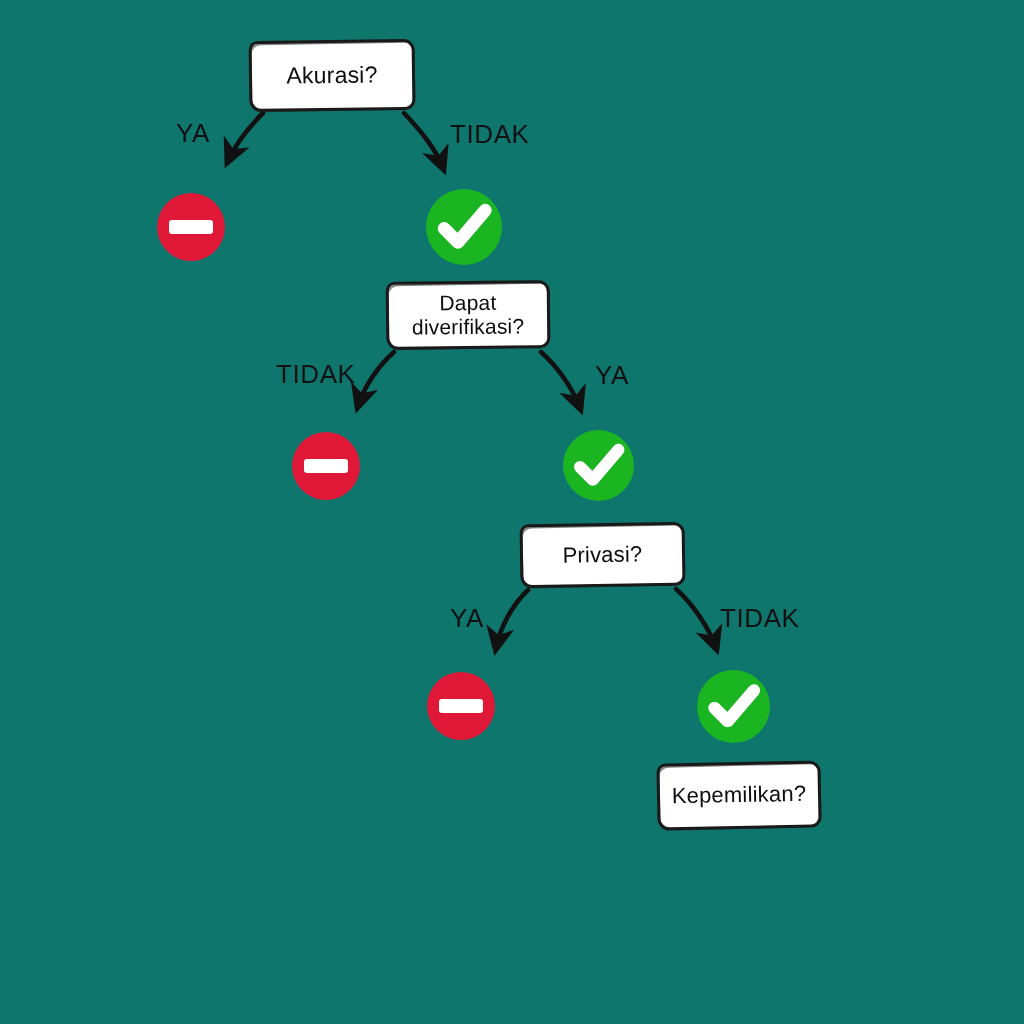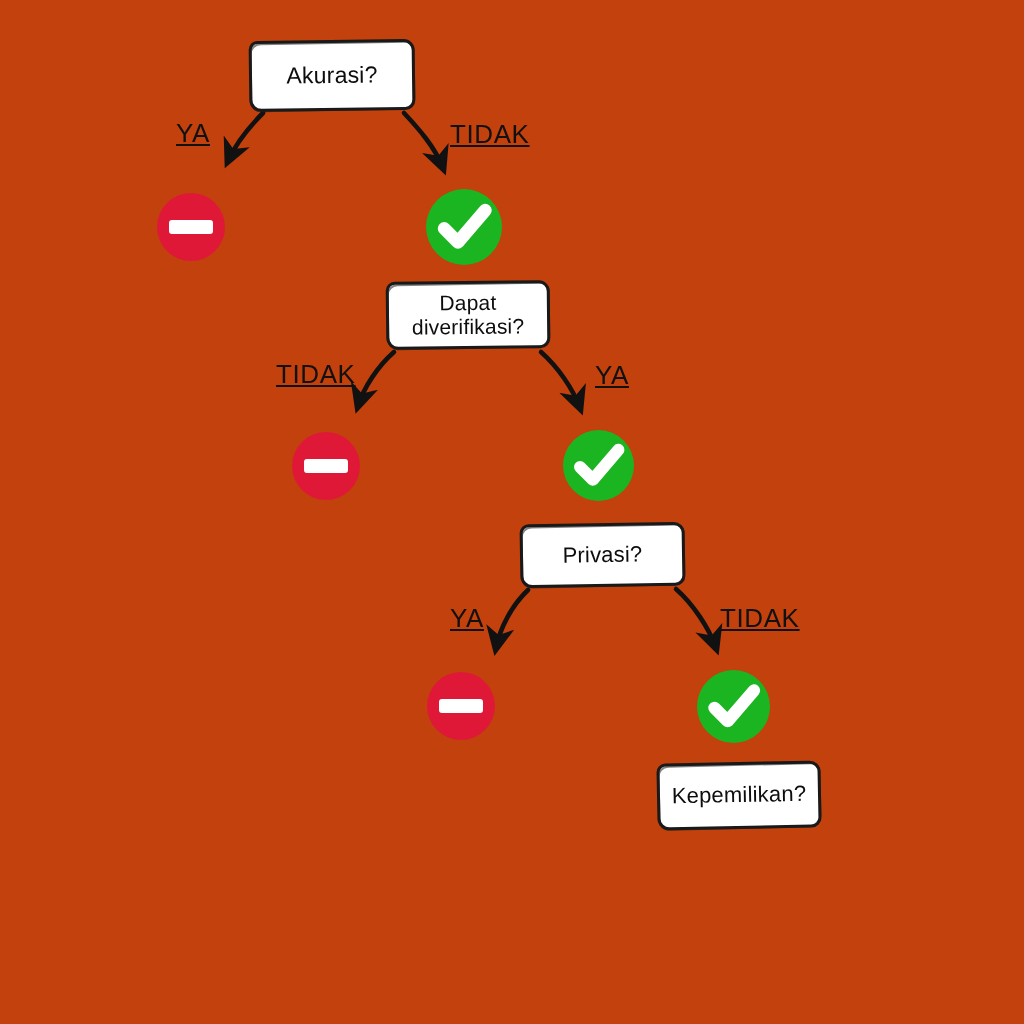--- a/index.html
+++ b/index.html
@@ -8,21 +8,21 @@
     padding: 0;
     background: #ffffff;
   }
   body {
     font-family: "Liberation Sans", sans-serif;
   }
   #canvas {
     position: relative;
     width: 1024px;
     height: 1024px;
-    background: #c2410c;
+    background: #0f766e;
     overflow: hidden;
   }
   #edges {
     position: absolute;
     left: 0;
     top: 0;
     width: 1024px;
     height: 1024px;
     pointer-events: none;
   }
@@ -89,21 +89,20 @@
   #stop-3  { left: 427px; top: 672px; width: 68px;  height: 68px; }
   #check-3 { left: 697px; top: 670px; width: 73px;  height: 73px; }
 
   
   .edge-label {
     position: absolute;
     color: #111111;
     font-size: 26px;
     letter-spacing: 0.6px;
     white-space: nowrap;
-    text-decoration: underline;
   }
   #label-l1-left  { left: 176px; top: 118px; }
   #label-l1-right { left: 450px; top: 119px; }
   #label-l2-left  { left: 276px; top: 359px; }
   #label-l2-right { left: 595px; top: 360px; }
   #label-l3-left  { left: 450px; top: 603px; }
   #label-l3-right { left: 720px; top: 603px; }
 </style>
 </head>
 <body>

